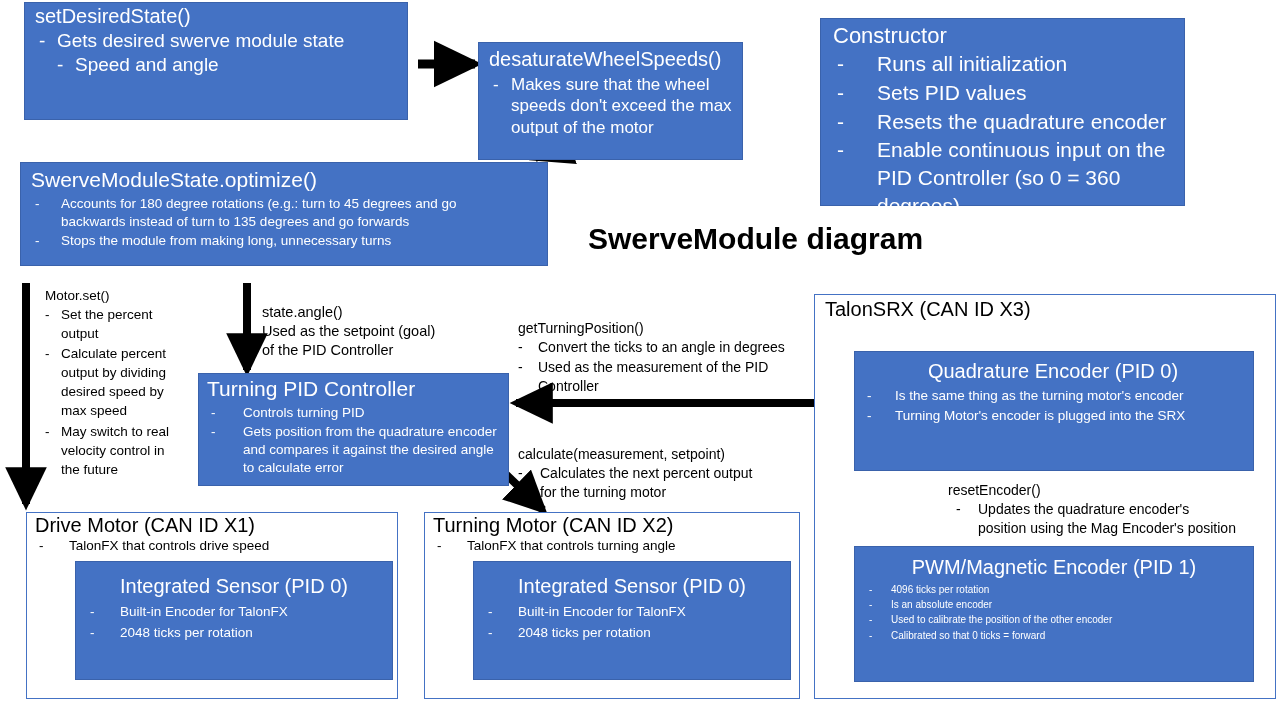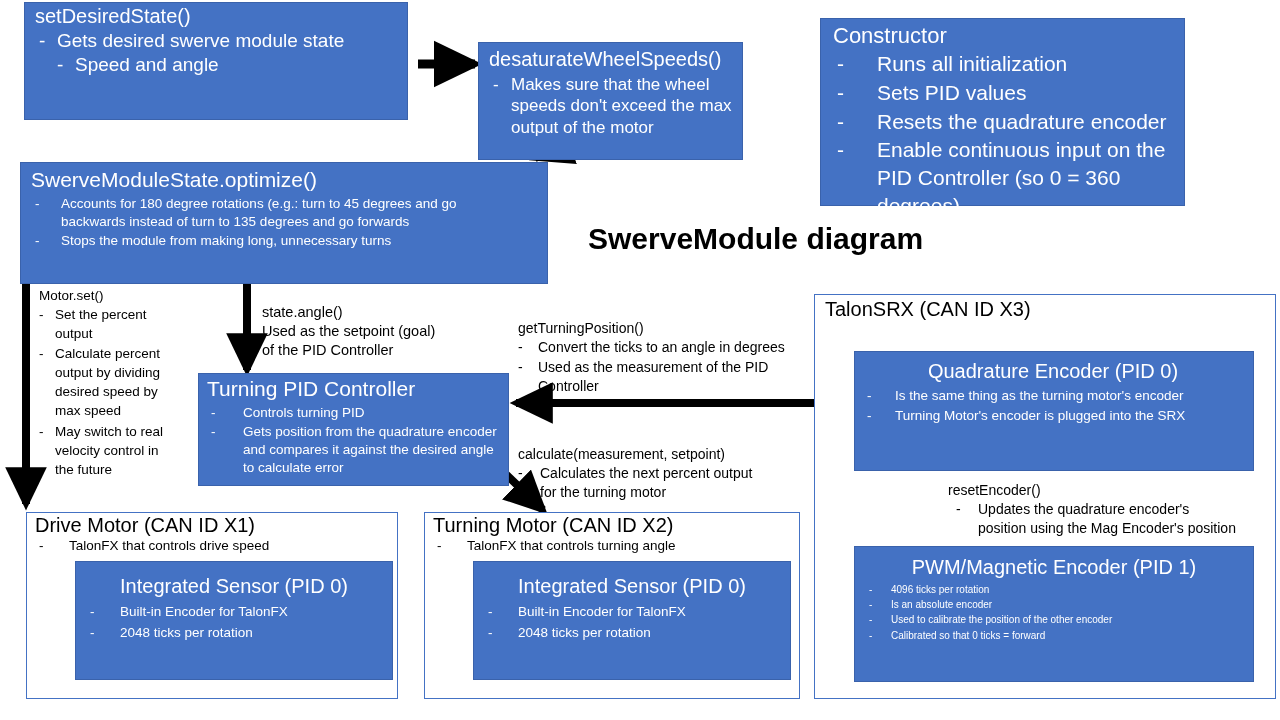--- a/index.html
+++ b/index.html
@@ -160,21 +160,21 @@
   <div class="bluebox" style="left:820px; top:18px; width:365px; height:188px; padding-top:4px; padding-left:12px;">
     <span class="title" style="font-size:22px;">Constructor</span>
     <ul class="bl" style="font-size:21px; margin-top:2px; line-height:1.32;">
       <li style="padding-left:44px;">Runs all initialization</li>
       <li style="padding-left:44px;">Sets PID values</li>
       <li style="padding-left:44px;">Resets the quadrature encoder</li>
       <li style="padding-left:44px;">Enable continuous input on the PID Controller (so 0 = 360 degrees)</li>
     </ul>
   </div>
 
-  <div class="bluebox" style="left:20px; top:162px; width:528px; height:122px; padding-top:5px;">
+  <div class="bluebox" style="left:20px; top:162px; width:528px; height:104px; padding-top:5px;">
     <span class="title" style="font-size:21px;">SwerveModuleState.optimize()</span>
     <ul class="bl" style="font-size:13.5px; margin-top:3px; line-height:1.32; padding-right:28px;">
       <li style="padding-left:30px;">Accounts for 180 degree rotations (e.g.: turn to 45 degrees and go backwards instead of turn to 135 degrees and go forwards</li>
       <li style="padding-left:30px;">Stops the module from making long, unnecessary turns</li>
     </ul>
   </div>
 
   <div class="bluebox" style="left:198px; top:373px; width:311px; height:113px; padding-top:3px; padding-left:8px;">
     <span class="title" style="font-size:21px;">Turning PID Controller</span>
     <ul class="bl" style="font-size:13.5px; margin-top:3px; line-height:1.33;">
@@ -226,21 +226,21 @@
       <span class="title center" style="font-size:20px;">PWM/Magnetic Encoder (PID 1)</span>
       <ul class="bl" style="font-size:10px; margin-top:4px; line-height:1.42;">
         <li style="padding-left:26px;">4096 ticks per rotation</li>
         <li style="padding-left:26px;">Is an absolute encoder</li>
         <li style="padding-left:26px;">Used to calibrate the position of the other encoder</li>
         <li style="padding-left:26px;">Calibrated so that 0 ticks = forward</li>
       </ul>
     </div>
   </div>
 
-  <div class="annot" style="left:39px; top:288px; width:130px; font-size:13.5px;">
+  <div class="annot" style="left:45px; top:288px; width:130px; font-size:13.5px;">
     <span class="hdr">Motor.set()</span>
     <ul class="bl" style="margin-top:1px; line-height:1.42;">
       <li>Set the percent output</li>
       <li>Calculate percent output by dividing desired speed by max speed</li>
       <li>May switch to real velocity control in the future</li>
     </ul>
   </div>
 
   <div class="annot" style="left:262px; top:303px; width:200px; font-size:14.5px; line-height:1.3;">
     <span class="hdr">state.angle()</span>

